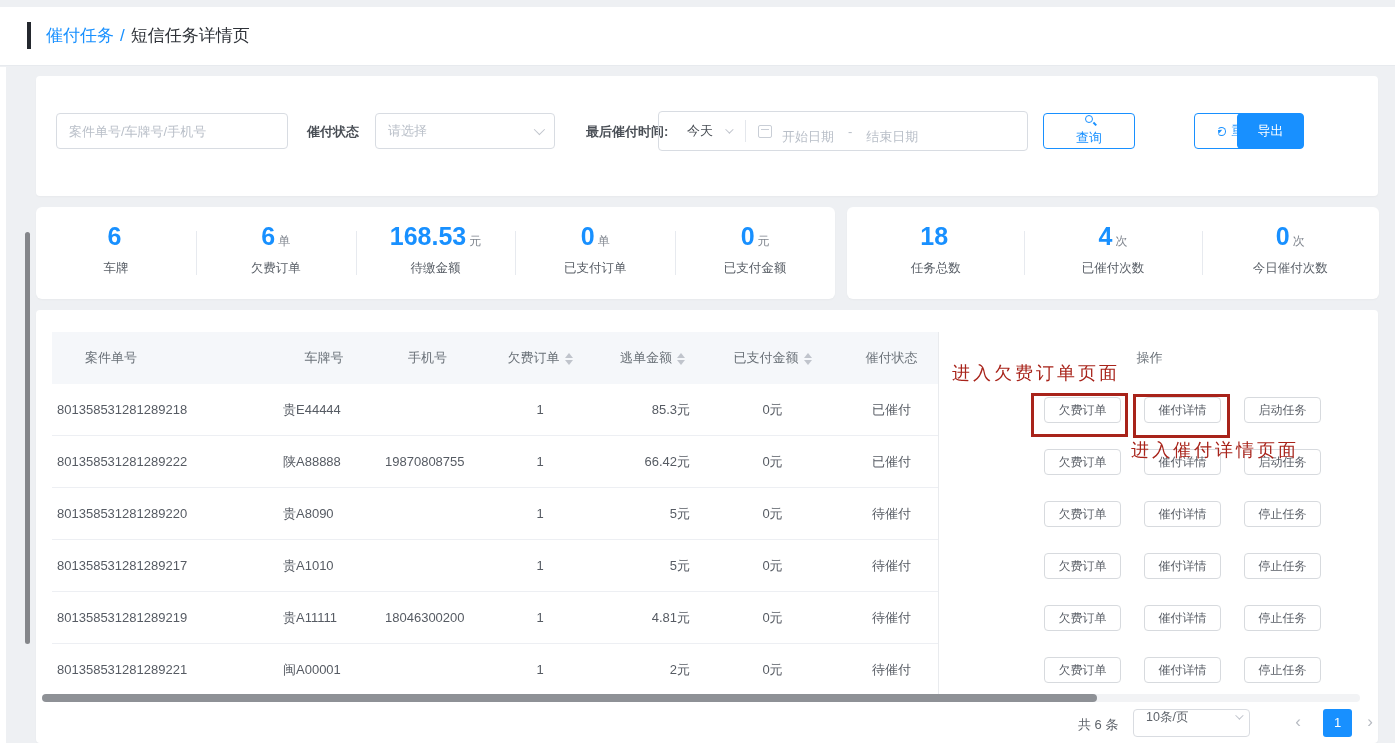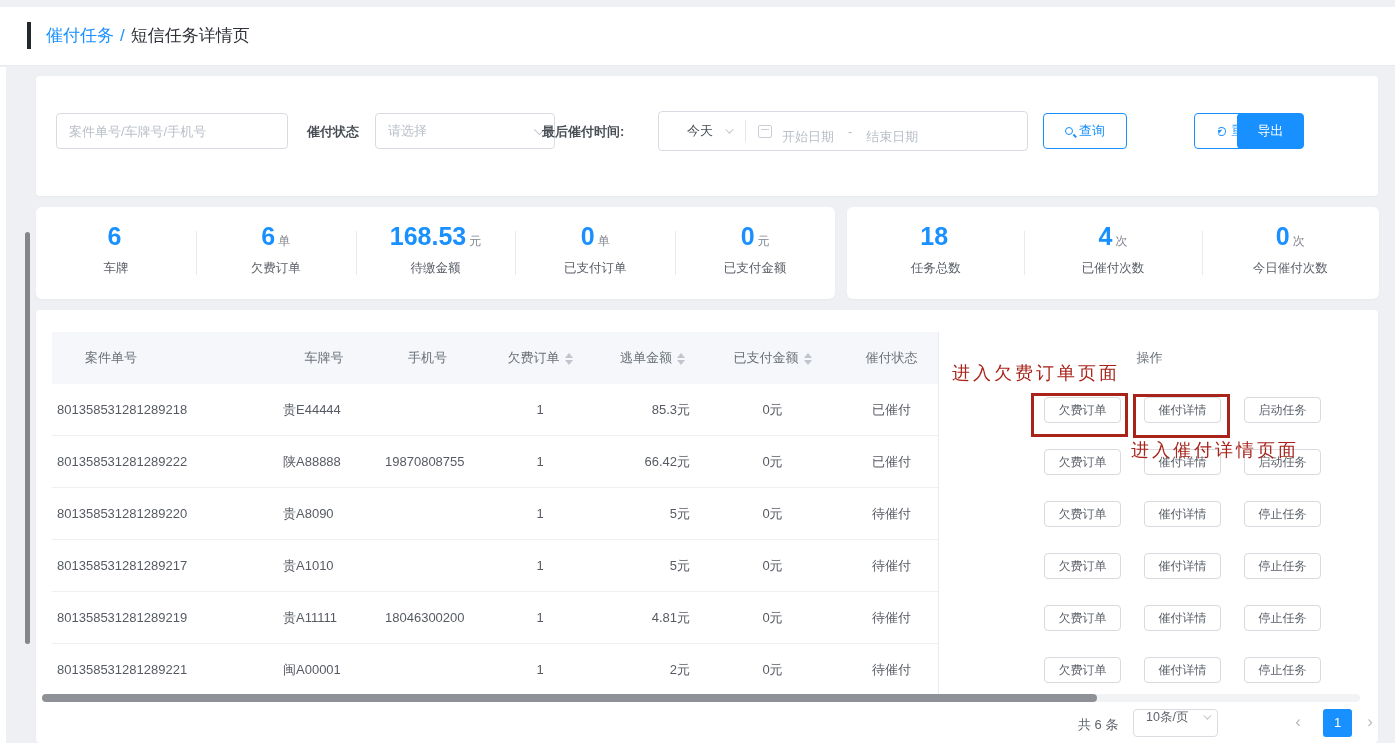--- a/index.html
+++ b/index.html
@@ -25,35 +25,35 @@
   .filter-card { left:36px; top:76px; width:1342px; height:120px; }
   .stats-left  { left:36px; top:207px; width:799px; height:92px; border-radius:6px; display:flex; }
   .stats-right { left:847px; top:207px; width:532px; height:92px; border-radius:6px; display:flex; }
   .table-card  { left:36px; top:310px; width:1342px; height:433px; }
 
   
   .kw-input { position:absolute; left:20px; top:37px; width:232px; height:36px; border:1px solid #d8dce2; border-radius:4px; padding:0 12px; font-size:13px; color:#333; font-family:inherit; outline:none; }
   .kw-input::placeholder { color:#b9bfc8; }
   .f-label { position:absolute; top:47px; font-size:13px; font-weight:bold; color:#4a4f56; white-space:nowrap; }
   .lbl-status { left:271px; }
-  .lbl-time { left:506px; }
+  .lbl-time { left:550px; }
   .f-select { position:absolute; left:339px; top:37px; width:180px; height:36px; border:1px solid #d8dce2; border-radius:4px; display:flex; align-items:center; padding:0 12px; font-size:13px; color:#b9bfc8; cursor:pointer; }
   .f-select .grow { flex:1; }
   .chev { width:8px; height:8px; border-right:1.5px solid #c0c4cc; border-bottom:1.5px solid #c0c4cc; transform:rotate(45deg) translateY(-2px); }
   .chev.small { width:6px; height:6px; }
   .date-box { position:absolute; left:622px; top:35px; width:370px; height:40px; border:1px solid #d8dce2; border-radius:4px; display:flex; align-items:center; font-size:13px; }
   .preset { margin-left:28px; color:#4a4f56; }
   .preset-chev { margin-left:12px; }
   .vdiv { width:1px; height:22px; background:#e4e7ec; margin:0 12px 0 14px; }
   .cal-icon { width:14px; height:13px; border:1px solid #c9ced6; border-radius:2px; position:relative; margin-right:10px; }
   .cal-icon::before { content:""; position:absolute; left:2px; right:2px; top:3px; height:1px; background:#c9ced6; }
   .ph { color:#b9bfc8;margin-top:12px; }
   .dash { color:#b9bfc8; margin:0 14px; }
   .btn { position:absolute; top:37px; height:36px; border-radius:4px; font-size:13px; display:flex; align-items:center; justify-content:center; cursor:pointer; background:#fff; border:1px solid #1890ff; color:#1890ff; gap:6px; }
-  .btn-search { left:1007px; width:84px; }
+  .btn-search { left:1007px; width:92px;flex-direction:column; }
   .btn-reset { left:1158px; width:86px; }
   .btn-export { left:1201px; width:67px; background:#1890ff; color:#fff; }
   .search-icon { width:8px; height:8px; border:1.5px solid #1890ff; border-radius:50%; position:relative; }
   .search-icon::after { content:""; position:absolute; left:7px; top:7px; width:4px; height:1.5px; background:#1890ff; transform:rotate(45deg); }
   .reset-icon { width:9px; height:9px; border:1.5px solid #1890ff; border-radius:50%; border-left-color:transparent; position:relative; }
   .reset-icon::after { content:""; position:absolute; left:-3px; top:-1px; border:3px solid transparent; border-right-color:#1890ff; transform:rotate(40deg); }
 
   
   .stat-cell { flex:1; text-align:center; padding-top:15px; position:relative; }
   .stat-cell + .stat-cell::before { content:""; position:absolute; left:0; top:24px; width:1px; height:44px; background:#e7eaef; }
@@ -88,21 +88,21 @@
   .sorter .up { border-bottom:5px solid #c0c4cc; margin-bottom:2px; }
   .sorter .dn { border-top:5px solid #c0c4cc; }
   .ops { display:flex; align-items:center; padding-left:105px; gap:23px; height:52px; }
   .op-btn { width:77px; height:26px; line-height:24px; text-align:center; background:#fff; border:1px solid #d7dade; border-radius:4px; font-size:12px; color:#595e66; cursor:pointer; font-family:inherit; }
 
   
   .h-track { position:absolute; left:16px; top:384px; width:1308px; height:8px; background:#f2f3f5; border-radius:4px; }
   .h-thumb { position:absolute; left:6px; top:384px; width:1055px; height:8px; background:#8e9196; border-radius:4px; cursor:grab; }
   .pager { position:absolute; left:0; top:399px; width:1342px; height:30px; font-size:13px; color:#5f646b; }
   .pg-total { position:absolute; left:1042px; top:7px; }
-  .pg-size { position:absolute; left:1097px; top:0; width:85px; height:28px; border:1px solid #d9dce1; border-radius:4px; display:flex; align-items:center; padding:0 8px 12px 12px; font-size:12.5px; cursor:pointer; }
+  .pg-size { position:absolute; left:1097px; top:0; width:117px; height:28px; border:1px solid #d9dce1; border-radius:4px; display:flex; align-items:center; padding:0 8px 12px 12px; font-size:12.5px; cursor:pointer; }
   .pg-size .grow { flex:1; }
   .pg-prev, .pg-next { position:absolute; top:0; width:28px; height:28px; text-align:center; line-height:26px; font-size:17px; color:#b7bbc2; cursor:pointer; }
   .pg-prev { left:1248px; }
   .pg-next { left:1320px; }
   .pg-cur { position:absolute; left:1287px; top:0; width:29px; height:28px; background:#1890ff; border-radius:3px; color:#fff; text-align:center; line-height:28px; cursor:pointer; }
 
   
   .ann { position:absolute; font-family:"Liberation Serif","DejaVu Serif",serif; font-size:18px; letter-spacing:3px; white-space:nowrap; z-index:5; }
   .ann1 { left:952px; top:361px; }
   .ann2 { left:1131px; top:438px; }

